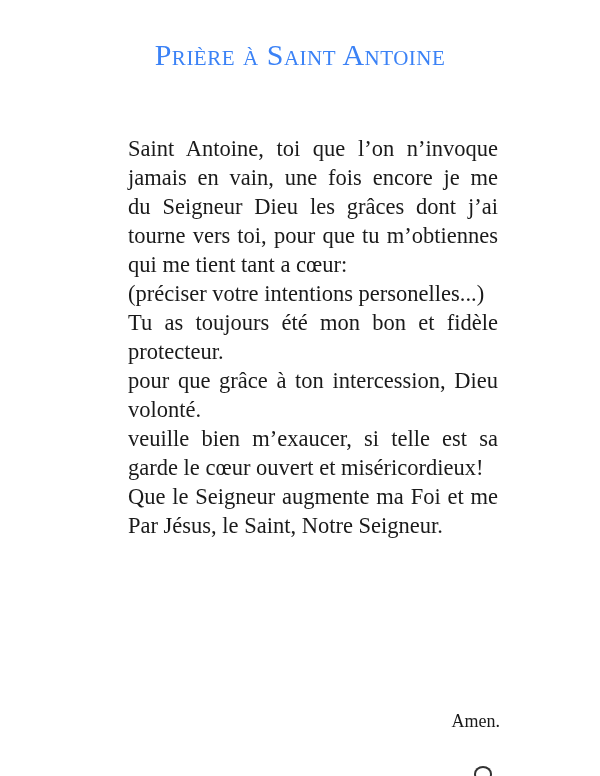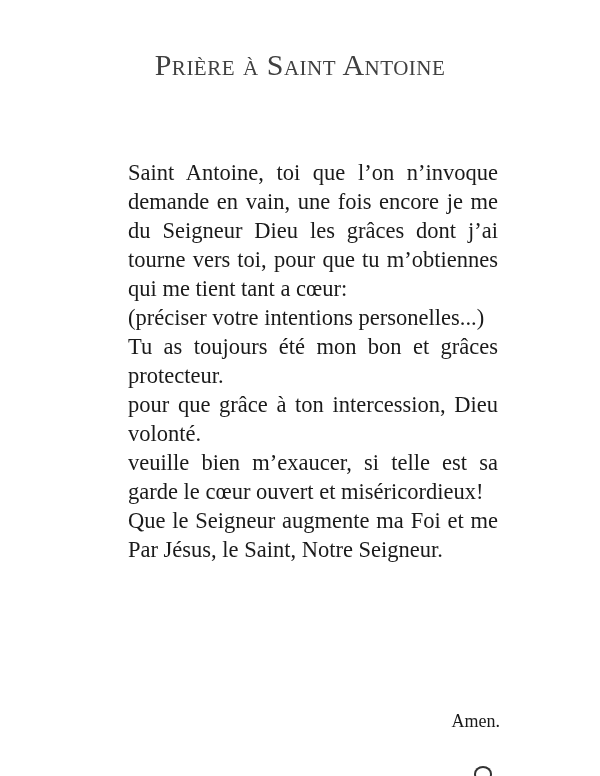--- a/index.html
+++ b/index.html
@@ -1,26 +1,26 @@
 <!DOCTYPE html>
 <html><head>
   <meta charset="utf-8">
   <style>
     html, body { margin:0; padding:0; }
     body {
       width:600px; height:776px; background:#ffffff; position:relative; overflow:hidden;
       font-family:"Liberation Serif", "DejaVu Serif", serif; color:#1a1a1a;
     }
     .title {
-      position:absolute; left:0; top:44px; width:600px; text-align:center;
+      position:absolute; left:0; top:34px; width:600px; text-align:center;
       font-size:30px; line-height:42px; font-variant:small-caps; letter-spacing:0.5px;
-      color:#404040;
+      color:#3b82f6;
     }
     .body-text {
-      position:absolute; left:128px; top:158px; width:370px;
+      position:absolute; left:128px; top:134px; width:370px;
       font-size:22.5px; line-height:29px; text-align:justify;
     }
     .line { display:block; white-space:nowrap; }
     .just { text-align:justify; text-align-last:justify; white-space:normal; }
     .amen {
       position:absolute; right:100px; top:707px; font-size:18px; line-height:29px;
     }
     .ornament {
       position:absolute; left:474px; top:766px; width:14px; height:14px;
       border:2px solid #333; border-radius:50%; border-bottom:none;
@@ -28,26 +28,26 @@
   </style>
 </head>
 <body>
 
 <div class="title">
   <div>Prière à Saint Antoine</div>
 </div>
 
 <div class="body-text">
   <span class="line just">Saint Antoine, toi que l’on n’invoque</span>
-  <span class="line just">demande en vain, une fois encore je me</span>
+  <span class="line just">jamais en vain, une fois encore je me</span>
   <span class="line just">du Seigneur Dieu les grâces dont j’ai</span>
   <span class="line just">tourne vers toi, pour que tu m’obtiennes</span>
   <span class="line">qui me tient tant a cœur:</span>
   <span class="line">(préciser votre intentions personelles...)</span>
-  <span class="line just">Tu as toujours été mon bon et grâces</span>
+  <span class="line just">Tu as toujours été mon bon et fidèle</span>
   <span class="line">protecteur.</span>
   <span class="line just">pour que grâce à ton intercession, Dieu</span>
   <span class="line">volonté.</span>
   <span class="line just">veuille bien m’exaucer, si telle est sa</span>
   <span class="line">garde le cœur ouvert et miséricordieux!</span>
   <span class="line just">Que le Seigneur augmente ma Foi et me</span>
   <span class="line">Par Jésus, le Saint, Notre Seigneur.</span>
 </div>
 
 <div class="amen">Amen.</div>

